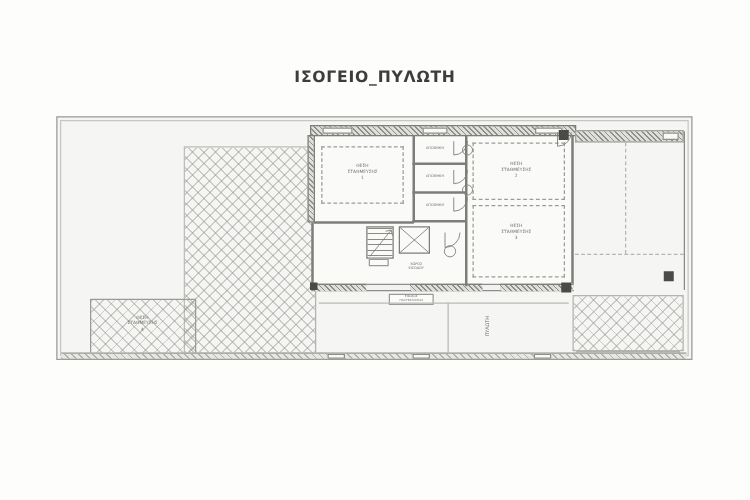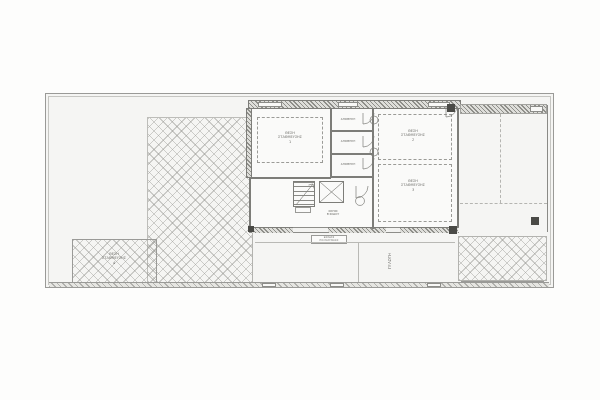--- a/index.html
+++ b/index.html
@@ -25,20 +25,21 @@
   .title{position:absolute;left:300px;top:61px;transform:translate(-50%,-50%);
        font-size:12.5px;font-weight:700;letter-spacing:.6px;color:#3d3d3d;}
   .col{background:#4a4a46;}
   .whitebox{background:#f9f9f7;border:1px solid #8d8d89;}
 </style>
 </head>
 <body>
 
 <div id="canvas">
 
+  <div class="title">ΙΣΟΓΕΙΟ_ΠΥΛΩΤΗ</div>
 
   <div class="abs" style="left:45px;top:93px;width:509px;height:195px;border:1px solid #9a9a97;background:#f5f5f3;"></div>
   <div class="abs" style="left:48px;top:96px;width:503px;height:189px;border:1px solid #c6c6c2;"></div>
 
   <div class="abs hatch" style="left:147px;top:117px;width:111px;height:166px;border:1px solid #bdbdb9;"></div>
 
   <div class="abs hatch" style="left:72px;top:239px;width:85px;height:45px;border:1px solid #9a9a97;"></div>
   <div class="lbl" style="left:114px;top:259px;">
     <span>ΘΕΣΗ</span><br>
     <span>ΣΤΑΘΜΕΥΣΗΣ</span><br>

